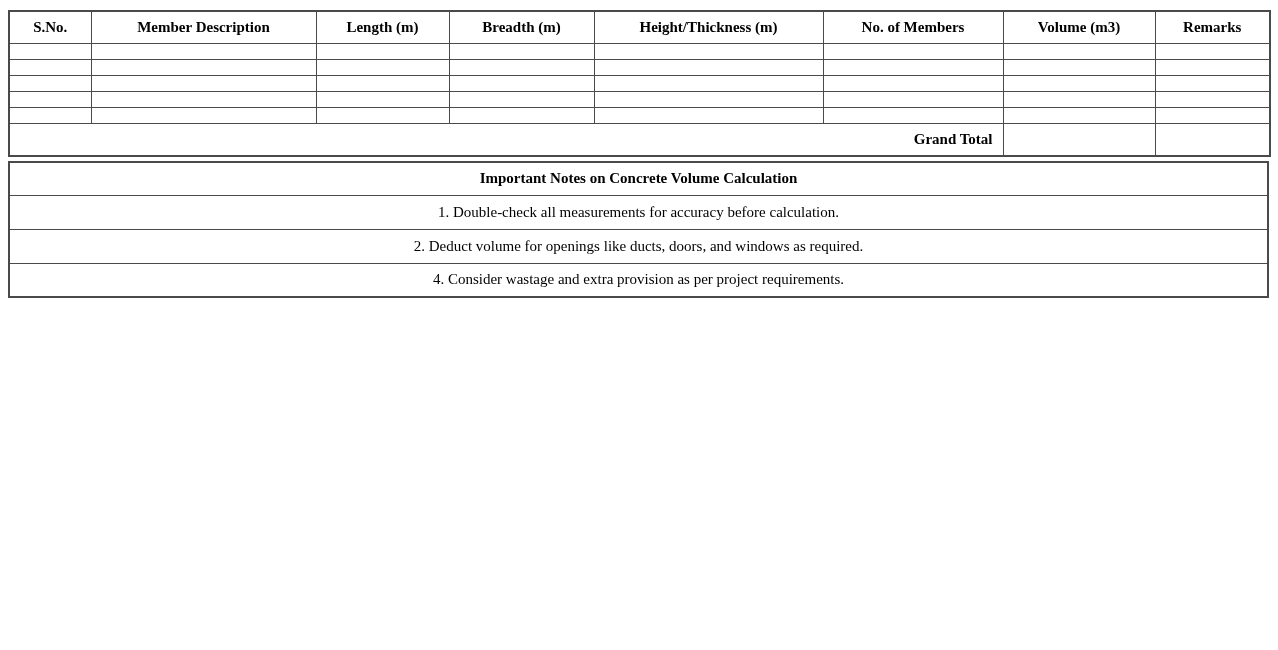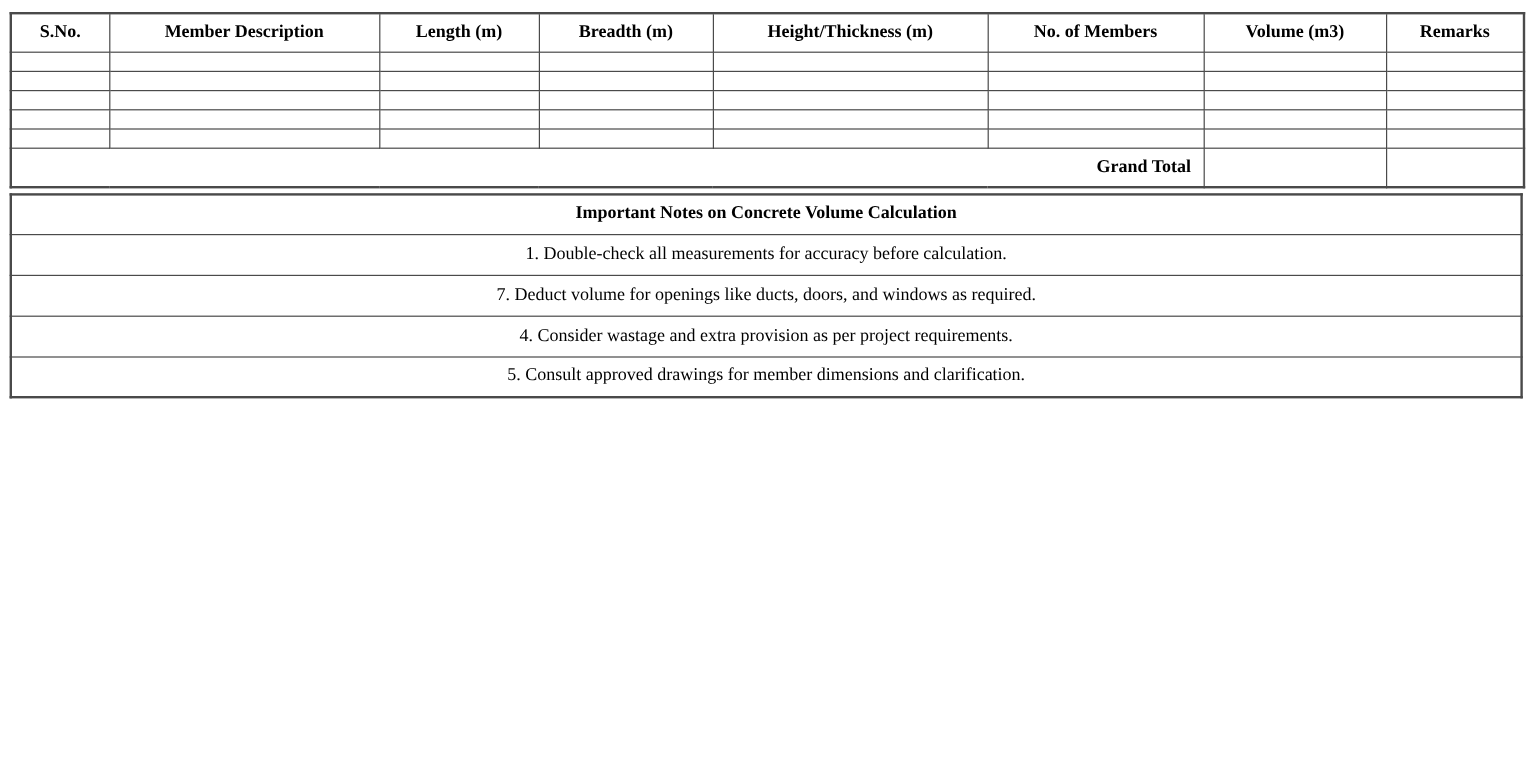--- a/index.html
+++ b/index.html
@@ -160,22 +160,19 @@
 
 <table class="notes-table">
   <tbody>
     <tr>
       <th>Important Notes on Concrete Volume Calculation</th>
     </tr>
     <tr>
       <td>1. Double-check all measurements for accuracy before calculation.</td>
     </tr>
     <tr>
-      <td>7. Deduct volume for openings like ducts, doors, and windows as required.</td>
+      <td>2. Deduct volume for openings like ducts, doors, and windows as required.</td>
     </tr>
     <tr>
       <td>4. Consider wastage and extra provision as per project requirements.</td>
-    </tr>
-    <tr>
-      <td>5. Consult approved drawings for member dimensions and clarification.</td>
     </tr>
   </tbody>
 </table>
 
 </body></html>

